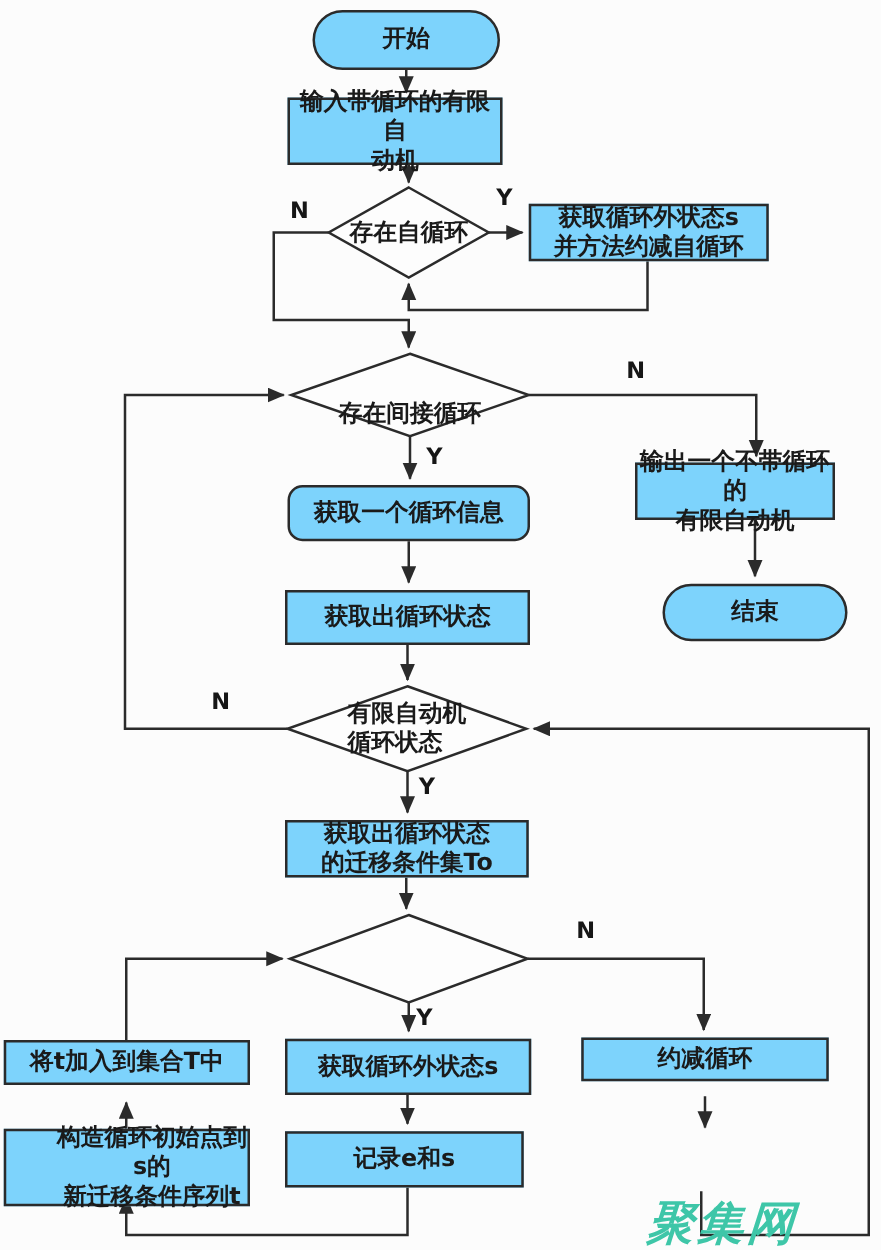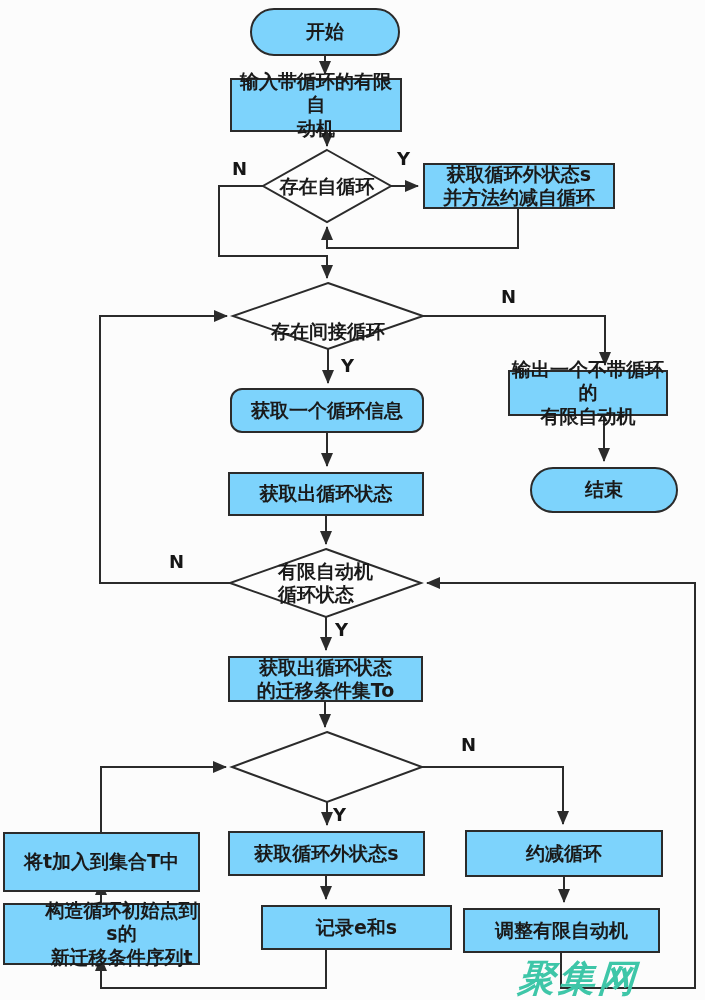--- a/index.html
+++ b/index.html
@@ -108,32 +108,31 @@
 
   <div class="node terminal" style="left:530px;top:467px;width:148px;height:46px;">结束</div>
 
   <div class="node" style="left:230px;top:388px;width:194px;height:45px;border-radius:12px;">获取一个循环信息</div>
 
   <div class="node" style="left:228px;top:472px;width:196px;height:44px;">获取出循环状态</div>
 
   <div class="node" style="left:228px;top:656px;width:195px;height:46px;">获取出循环状态
 的迁移条件集To</div>
 
-  <div class="node" style="left:3px;top:832px;width:197px;height:60px;">将t加入到集合T中</div>
+  <div class="node" style="left:3px;top:832px;width:197px;height:36px;">将t加入到集合T中</div>
 
   <div class="node" style="left:228px;top:831px;width:197px;height:45px;text-align:center;">获取循环外状态s</div>
 
-  <div class="node" style="left:465px;top:830px;width:198px;height:47px;">约减循环</div>
+  <div class="node" style="left:465px;top:830px;width:198px;height:35px;">约减循环</div>
 
   <div class="node" style="left:3px;top:903px;width:197px;height:62px;padding-left:40px;">构造循环初始点到s的
 新迁移条件序列t</div>
 
-  <div class="node" style="left:228px;top:905px;width:191px;height:45px;margin-left:33px;">记录e和s</div>
+  <div class="node" style="left:228px;top:905px;width:191px;height:45px;">记录e和s</div>
 
-  <div class="node" style="left:463px;top:908px;width:197px;height:45px;">调整有限自动机</div>
 
   <div class="dlabel" style="left:263px;top:150px;width:128px;height:72px;">存在自循环</div>
   <div class="dlabel" style="left:233px;top:298px;width:190px;height:66px;">存在间接循环</div>
   <div class="dlabel" style="left:230px;top:549px;width:191px;height:68px;">有限自动机
 循环状态</div>
 
   <div class="branch" style="left:232px;top:158px;">N</div>
   <div class="branch" style="left:397px;top:148px;">Y</div>
   <div class="branch" style="left:501px;top:286px;">N</div>
   <div class="branch" style="left:341px;top:355px;">Y</div>

